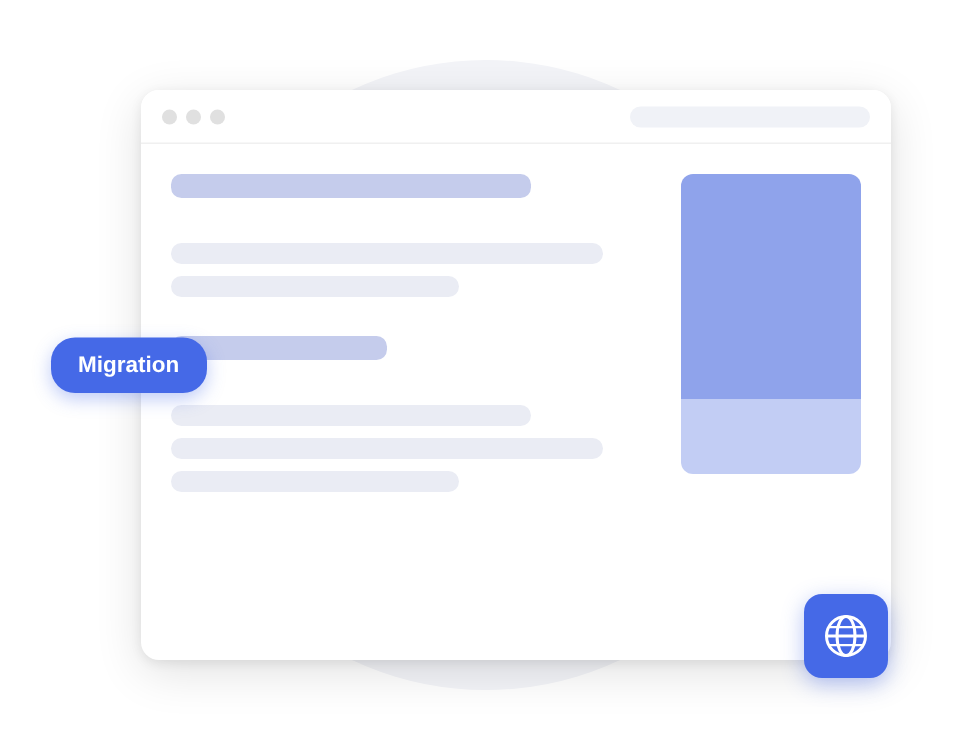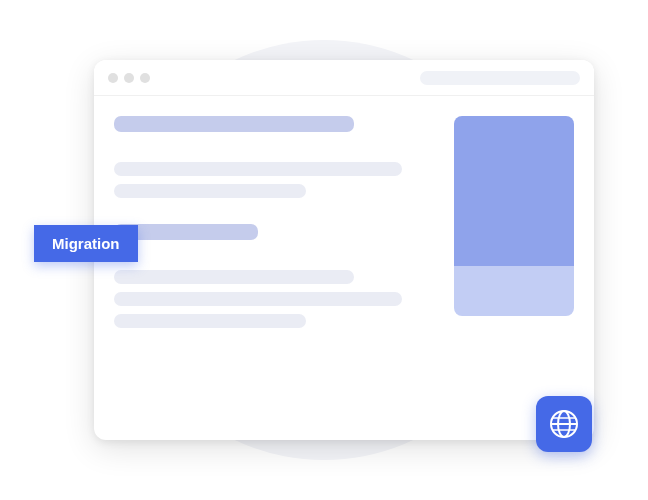--- a/index.html
+++ b/index.html
@@ -142,21 +142,21 @@
     
     .migration-label {
       position: absolute;
       left: 0px;
       top: 195px;
       background: #4569e7;
       color: #ffffff;
       font-size: 15px;
       font-weight: 700;
       padding: 10px 18px;
-      border-radius: 0;
+      border-radius: 16px;
       z-index: 10;
       white-space: nowrap;
       box-shadow: 0 4px 12px rgba(69, 105, 231, 0.35);
     }
 
     
     .globe-icon-wrapper {
       position: absolute;
       bottom: 18px;
       right: 22px;

